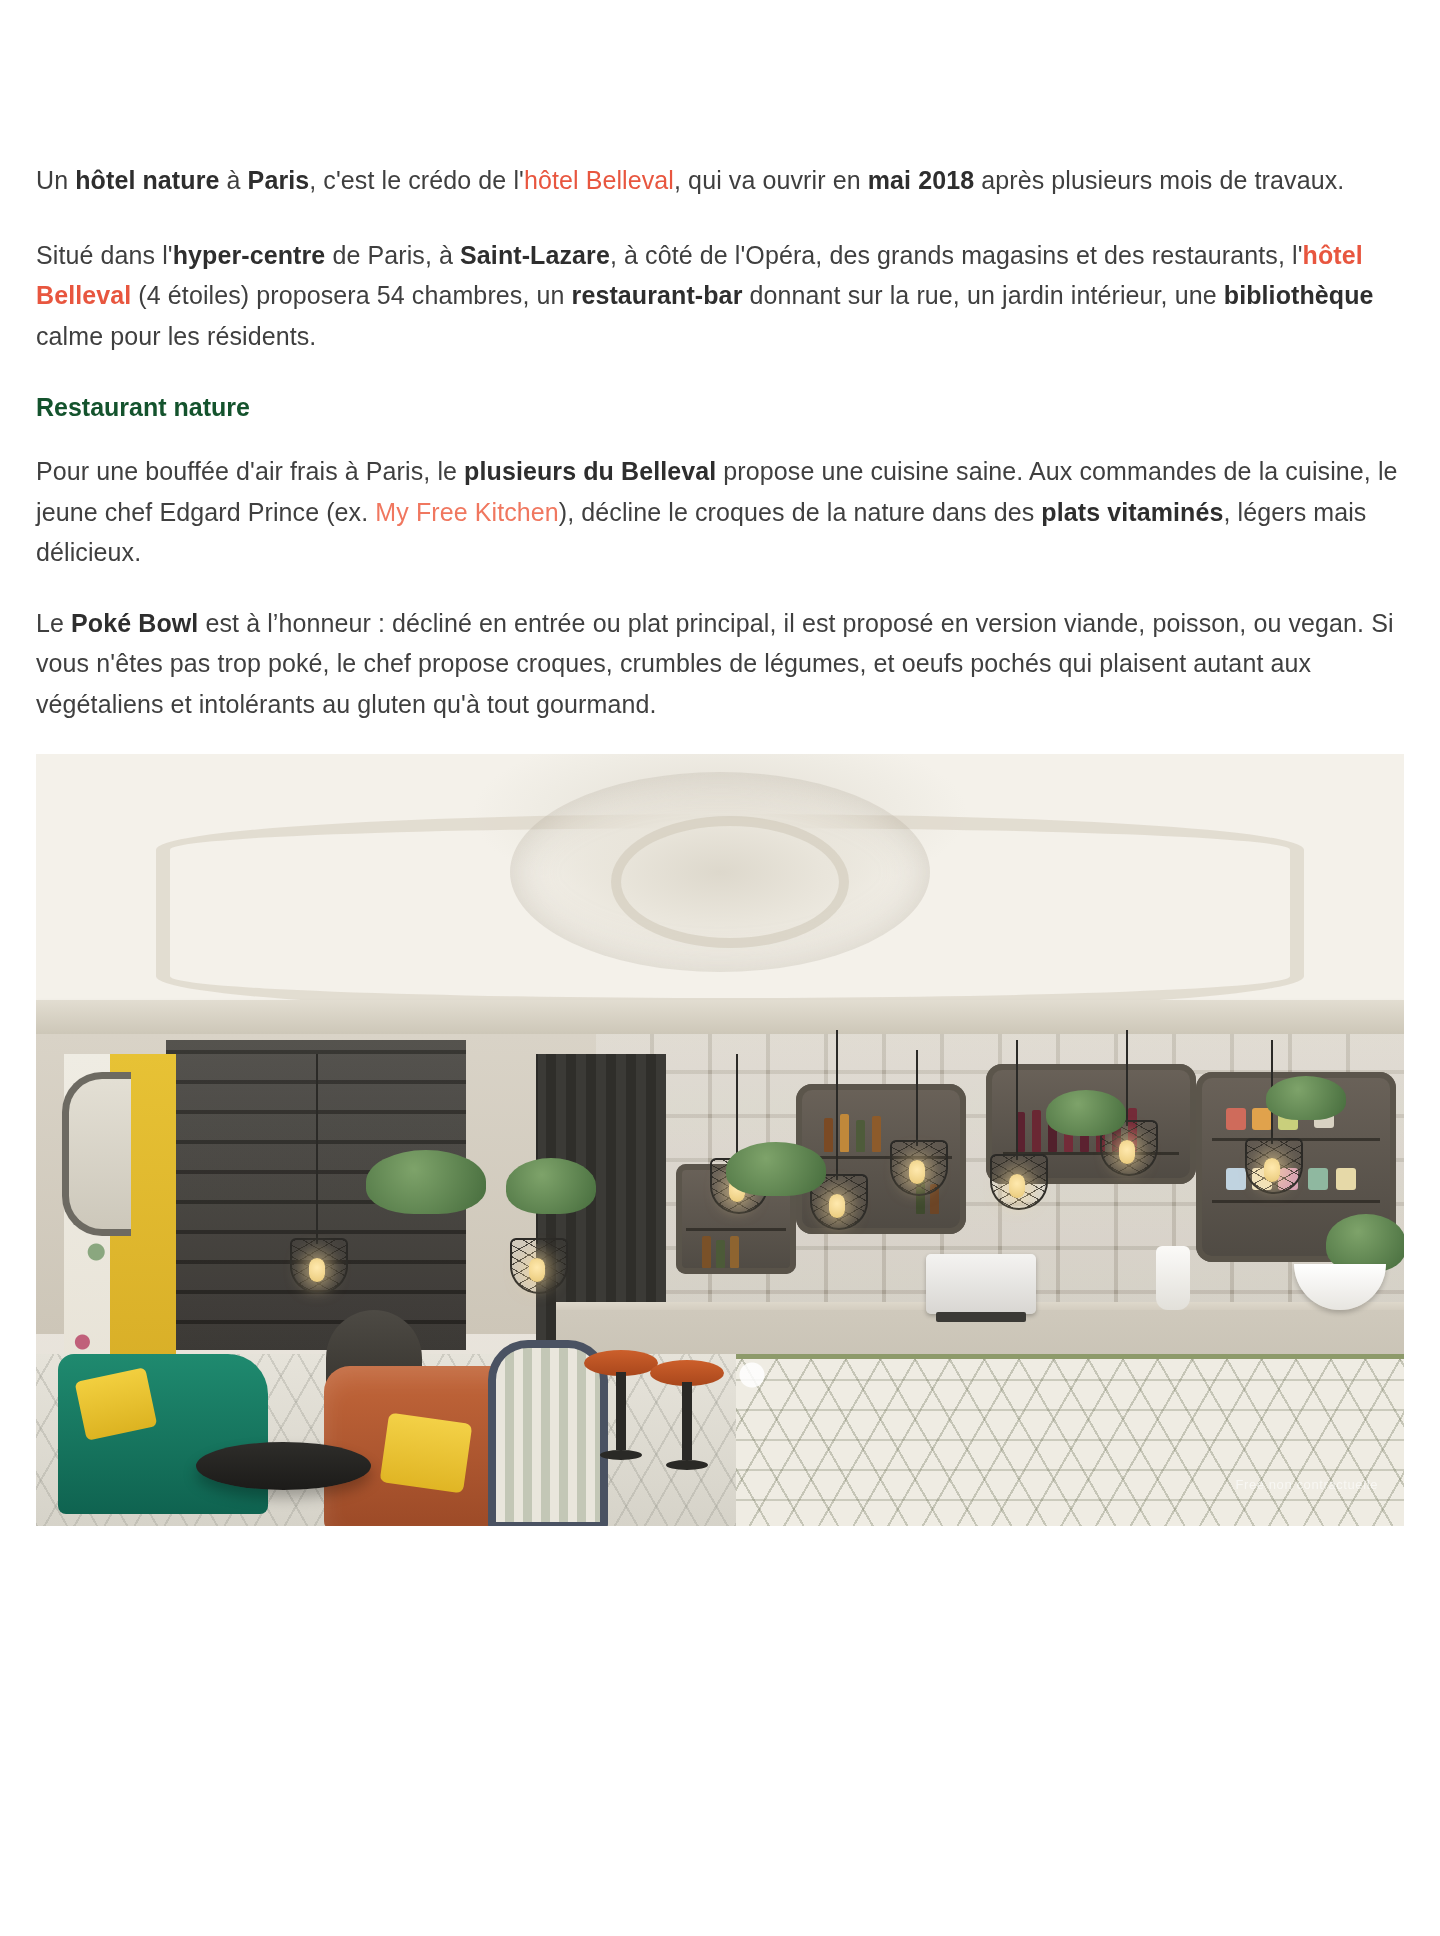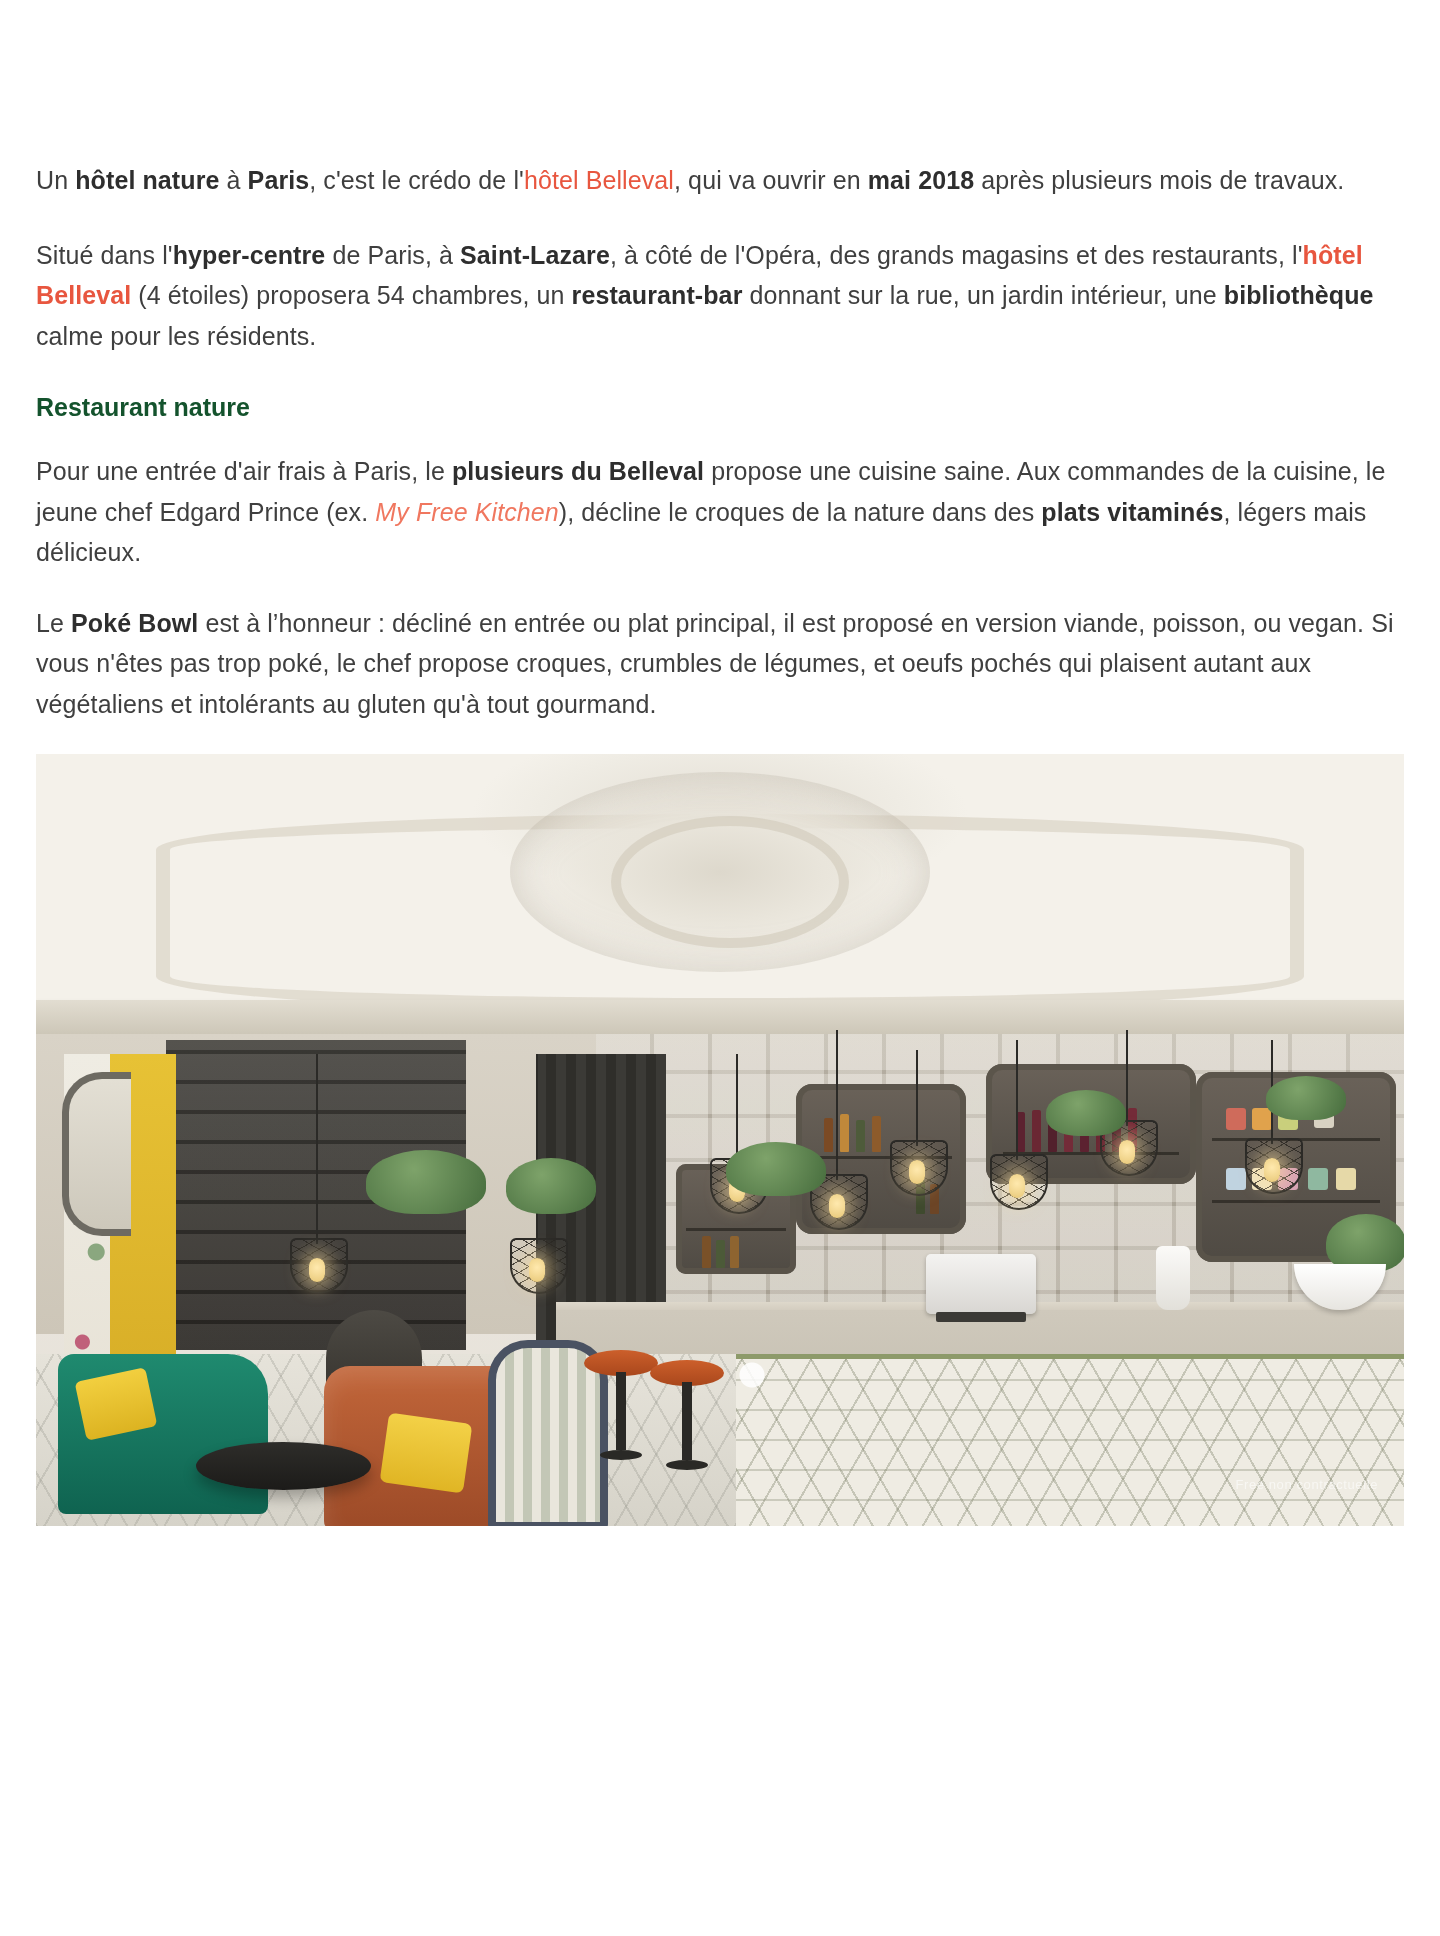--- a/index.html
+++ b/index.html
@@ -43,21 +43,20 @@
     color: #e8563f;
     text-decoration: none;
   }
   .link-red.bold {
     font-weight: bold;
     color: #e8563f;
   }
   .link-salmon {
     color: #f0775f;
     text-decoration: none;
-    font-style: italic;
   }
   h3.subhead {
     font-size: 25px;
     font-weight: bold;
     color: #14532d;
     margin: 0 0 26px 0;
     line-height: 1.4;
   }
 
   
@@ -360,21 +359,21 @@
       <span>Un </span><strong class="b">hôtel nature</strong><span> à </span><strong class="b">Paris</strong><span>, c'est le crédo de l'</span><a class="link-red" href="#">hôtel Belleval</a><span>, qui va ouvrir en </span><strong class="b">mai 2018</strong><span> après plusieurs mois de travaux.</span>
     </p>
 
     <p class="para">
       <span>Situé dans l'</span><strong class="b">hyper-centre</strong><span> de Paris, à </span><strong class="b">Saint-Lazare</strong><span>, à côté de l'Opéra, des grands magasins et des restaurants, l'</span><a class="link-red bold" href="#">hôtel Belleval</a><span> (4 étoiles) proposera 54 chambres, un </span><strong class="b">restaurant-bar</strong><span> donnant sur la rue, un jardin intérieur, une </span><strong class="b">bibliothèque</strong><span> calme pour les résidents.</span>
     </p>
 
     <h3 class="subhead">Restaurant nature</h3>
 
     <p class="para tight">
-      <span>Pour une entrée d'air frais à Paris, le </span><strong class="b">plusieurs du Belleval</strong><span> propose une cuisine saine. Aux commandes de la cuisine, le jeune chef Edgard Prince (ex. </span><a class="link-salmon" href="#">My Free Kitchen</a><span>), décline le croques de la nature dans des </span><strong class="b">plats vitaminés</strong><span>, légers mais délicieux.</span>
+      <span>Pour une bouffée d'air frais à Paris, le </span><strong class="b">plusieurs du Belleval</strong><span> propose une cuisine saine. Aux commandes de la cuisine, le jeune chef Edgard Prince (ex. </span><a class="link-salmon" href="#">My Free Kitchen</a><span>), décline le croques de la nature dans des </span><strong class="b">plats vitaminés</strong><span>, légers mais délicieux.</span>
     </p>
 
     <p class="para tight">
       <span>Le </span><strong class="b">Poké Bowl</strong><span> est à l’honneur : décliné en entrée ou plat principal, il est proposé en version viande, poisson, ou vegan. Si vous n'êtes pas trop poké, le chef propose croques, crumbles de légumes, et oeufs pochés qui plaisent autant aux végétaliens et intolérants au gluten qu'à tout gourmand.</span>
     </p>
 
     <figure class="figure">
       <div class="photo">
 
         <div class="ceiling"></div>

